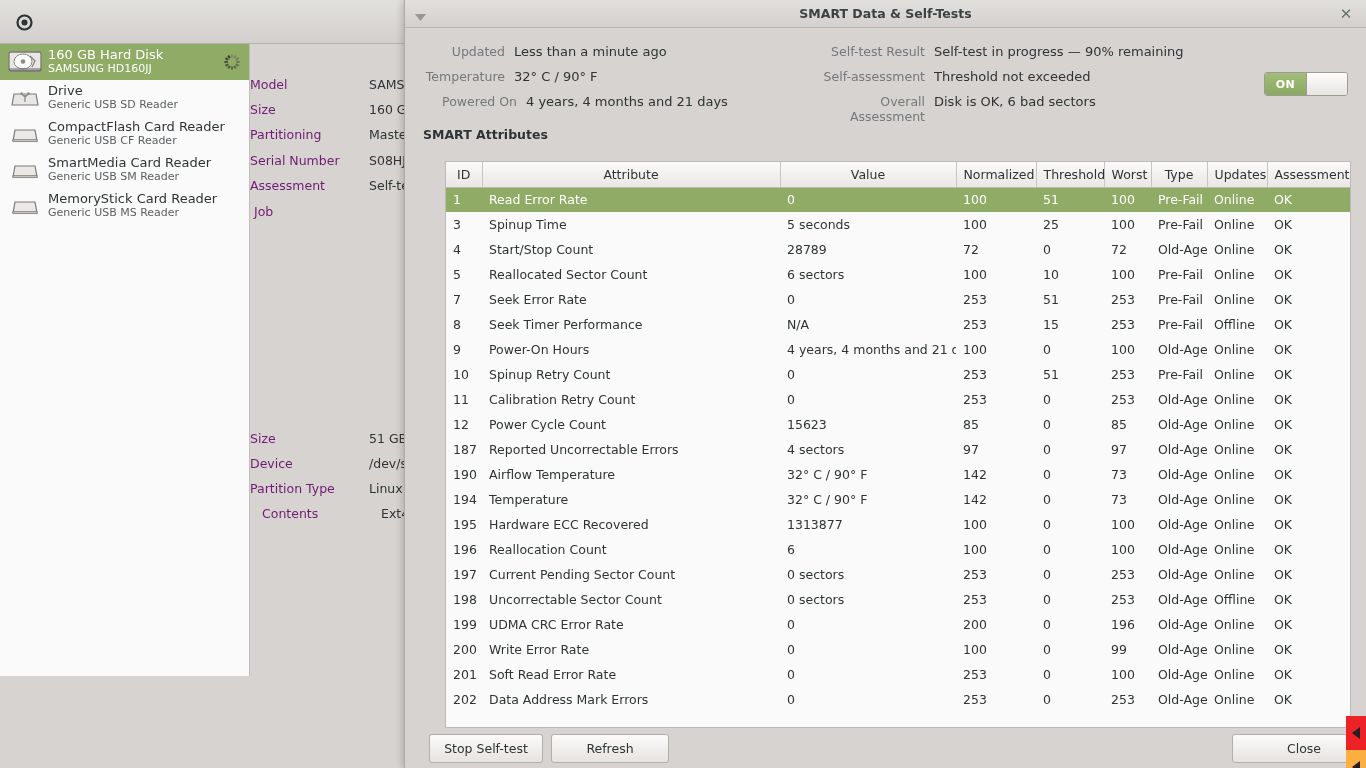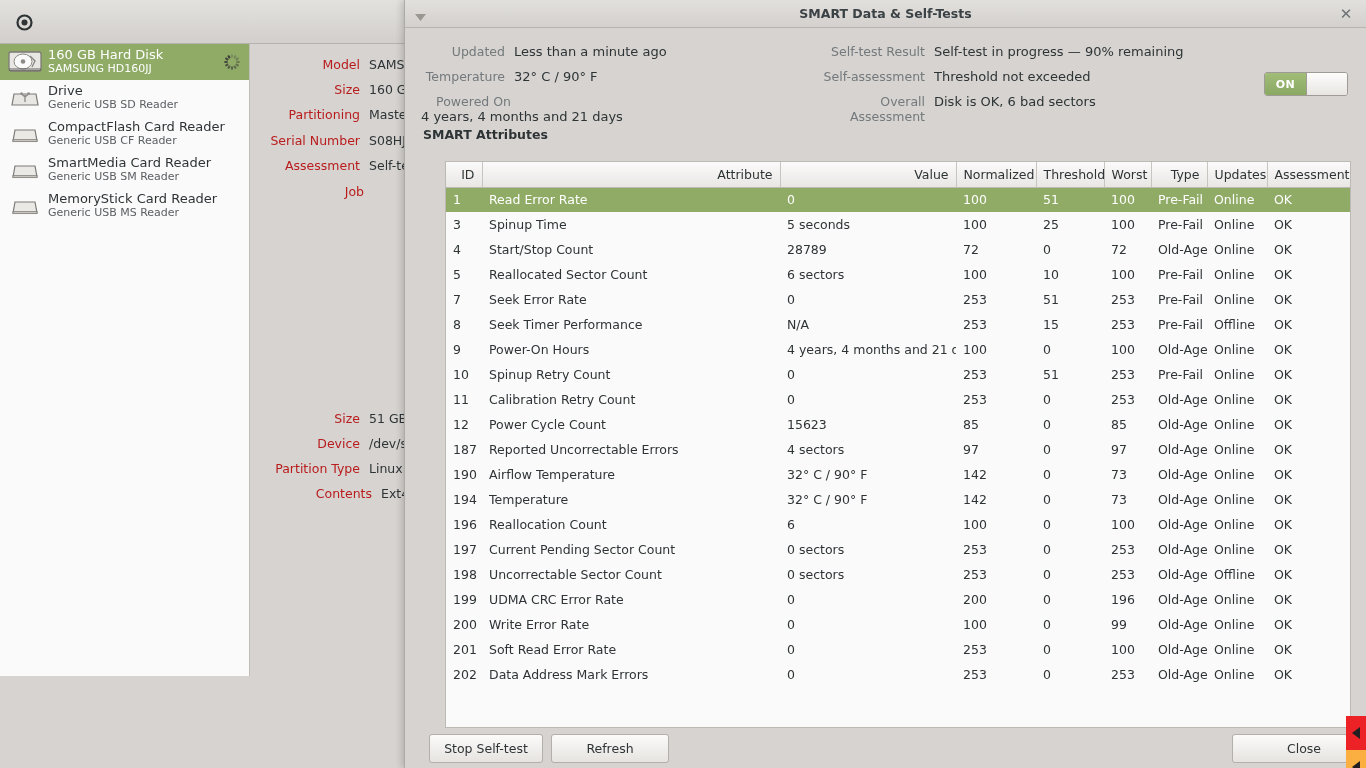--- a/index.html
+++ b/index.html
@@ -52,22 +52,23 @@
   .disk-row.selected .disk-title, .disk-row.selected .disk-sub { color: #ffffff; }
   .spinner-icon { width: 18px; height: 18px; flex: 0 0 auto; }
 
   
   #bg-detail {
     position: absolute; left: 250px; top: 44px; width: 1116px; height: 724px;
     background: #d6d3d0;
   }
   .kv-row { position: absolute; display: flex; align-items: baseline; }
   .kv-label {
-    width: 110px; text-align: right; color: #b91c1c; font-size: 12.5px;
+    width: 110px; text-align: left; color: #701a75; font-size: 12.5px;
     padding-right: 9px;
+    margin-top: 20px;
   }
   .kv-value { color: #2e3436; font-size: 12.5px; white-space: nowrap; }
   #volumes-label {
     position: absolute; left: 253px; top: 226px;
     font-weight: bold; font-size: 12.5px; color: #2e3436;
   }
   #volume-box {
     position: absolute; left: 275px; top: 255px; width: 180px; height: 120px;
     background: #8fab66; border: 1px solid #b6b1ad;
     box-sizing: border-box;
@@ -148,21 +149,21 @@
     background: #fbfafa; border: 1px solid #bdb9b5;
     box-sizing: border-box; overflow: hidden;
   }
   table.smart { border-collapse: collapse; width: 100%; table-layout: fixed; }
   table.smart th {
     height: 25px;
     background: linear-gradient(to bottom,#fbfafa,#e9e7e4);
     border-right: 1px solid #c8c4c0;
     border-bottom: 1px solid #bdb9b5;
     font-weight: normal; font-size: 12.5px; color: #2e3436;
-    text-align: right; padding: 0 7px; box-sizing: border-box;
+    text-align: center; padding: 0 7px; box-sizing: border-box;
   }
   table.smart th:last-child { border-right: none; }
   table.smart td {
     height: 25px; font-size: 12.5px; color: #2e3436;
     padding: 0 7px; box-sizing: border-box;
     white-space: nowrap; overflow: hidden;
   }
   table.smart tr.selected td { background: #8fab66; color: #ffffff; }
   .c-id { width: 36px; }
   .c-attr { width: 298px; }
@@ -382,21 +383,21 @@
     <div id="dlg-summary">
       <div id="summary-left">
           <div class="sum-row" style="left: 10px; top: 16px;">
             <div class="sum-label" style="width: 90px;">Updated</div>
             <div class="sum-value">Less than a minute ago</div>
           </div>
           <div class="sum-row" style="left: 10px; top: 41px;">
             <div class="sum-label" style="width: 90px;">Temperature</div>
             <div class="sum-value">32° C / 90° F</div>
           </div>
-          <div class="sum-row" style="left: 16px; top: 66px; flex-direction: column;">
+          <div class="sum-row" style="left: 22px; top: 66px;">
             <div class="sum-label" style="width: 90px;">Powered On</div>
             <div class="sum-value">4 years, 4 months and 21 days</div>
           </div>
         </div>
       <div id="summary-right">
           <div class="sum-row" style="left: 400px; top: 16px;">
             <div class="sum-label" style="width: 120px;">Self-test Result</div>
             <div class="sum-value">Self-test in progress — 90% remaining</div>
           </div>
           <div class="sum-row" style="left: 400px; top: 41px;">
@@ -580,20 +581,31 @@
               <td>Temperature</td>
               <td>32° C / 90° F</td>
               <td>142</td>
               <td>0</td>
               <td>73</td>
               <td>Old-Age</td>
               <td>Online</td>
               <td>OK</td>
             </tr>
             <tr class="">
+              <td>195</td>
+              <td>Hardware ECC Recovered</td>
+              <td>1313877</td>
+              <td>100</td>
+              <td>0</td>
+              <td>100</td>
+              <td>Old-Age</td>
+              <td>Online</td>
+              <td>OK</td>
+            </tr>
+            <tr class="">
               <td>196</td>
               <td>Reallocation Count</td>
               <td>6</td>
               <td>100</td>
               <td>0</td>
               <td>100</td>
               <td>Old-Age</td>
               <td>Online</td>
               <td>OK</td>
             </tr>

